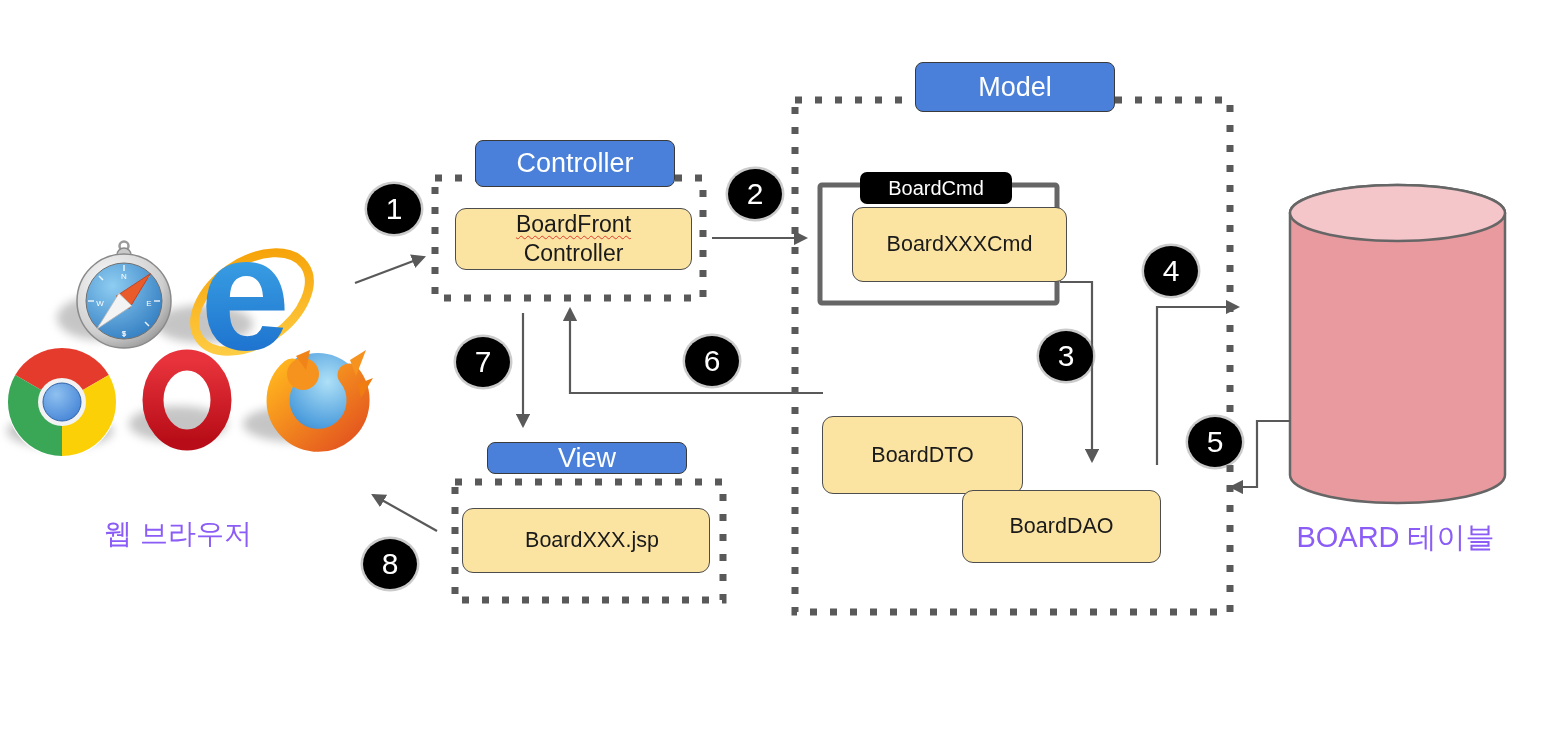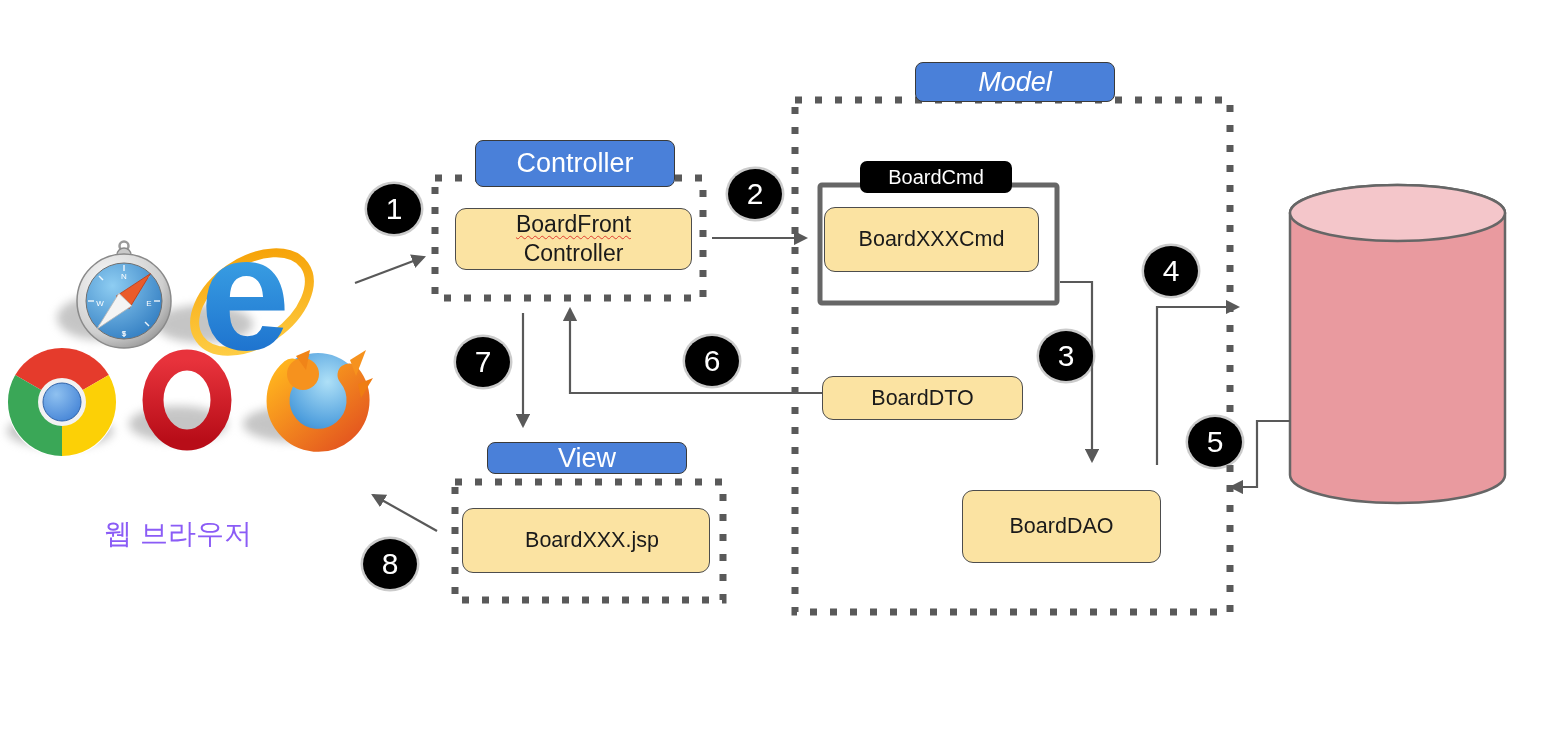--- a/index.html
+++ b/index.html
@@ -171,39 +171,39 @@
       <circle cx="303" cy="374" r="16" fill="#f6921e"></circle>
       <polygon points="296,356 310,350 306,370" fill="#f08418"></polygon>
       <polygon points="350,360 366,350 356,376" fill="#f6921e"></polygon>
       <polygon points="358,384 373,378 361,398" fill="#ef7d12"></polygon>
     </g>
   </svg>
 
   <div class="hdr" style="left:475px;top:140px;width:200px;height:47px;">
     <span>Controller</span>
   </div>
-  <div class="hdr" style="left:915px;top:62px;width:200px;height:40px;font-style:italic;">
+  <div class="hdr" style="left:915px;top:62px;width:200px;height:50px;">
     <span>Model</span>
   </div>
   <div class="hdr" style="left:487px;top:442px;width:200px;height:32px;">
     <span>View</span>
   </div>
 
-  <div class="tag" style="left:860px;top:161px;width:152px;height:32px;">
+  <div class="tag" style="left:860px;top:172px;width:152px;height:32px;">
     <span>BoardCmd</span>
   </div>
 
   <div class="node" style="left:455px;top:208px;width:237px;height:62px;font-size:23px;">
     <span class="squiggle">BoardFront</span>
     <span>Controller</span>
   </div>
-  <div class="node" style="left:824px;top:207px;width:215px;height:65px;">
+  <div class="node" style="left:852px;top:207px;width:215px;height:75px;">
     <span>BoardXXXCmd</span>
   </div>
-  <div class="node" style="left:822px;top:376px;width:201px;height:44px;">
+  <div class="node" style="left:822px;top:416px;width:201px;height:78px;">
     <span>BoardDTO</span>
   </div>
   <div class="node" style="left:962px;top:490px;width:199px;height:73px;">
     <span>BoardDAO</span>
   </div>
   <div class="node" style="left:462px;top:508px;width:248px;height:65px;padding-left:12px;">
     <span>BoardXXX.jsp</span>
   </div>
 
   <div class="step" style="left:367px;top:184px;">1</div>
@@ -211,14 +211,17 @@
   <div class="step" style="left:1039px;top:331px;">3</div>
   <div class="step" style="left:1144px;top:246px;">4</div>
   <div class="step" style="left:1188px;top:417px;">5</div>
   <div class="step" style="left:685px;top:336px;">6</div>
   <div class="step" style="left:456px;top:337px;">7</div>
   <div class="step" style="left:363px;top:539px;">8</div>
 
   <div class="caption" style="left:78px;top:515px;width:200px;">
     <span>웹 브라우저</span>
   </div>
+  <div class="caption" style="left:1268px;top:518px;width:255px;font-size:29px;">
+    <span>BOARD 테이블</span>
+  </div>
 
 </div>
 
 </body></html>

